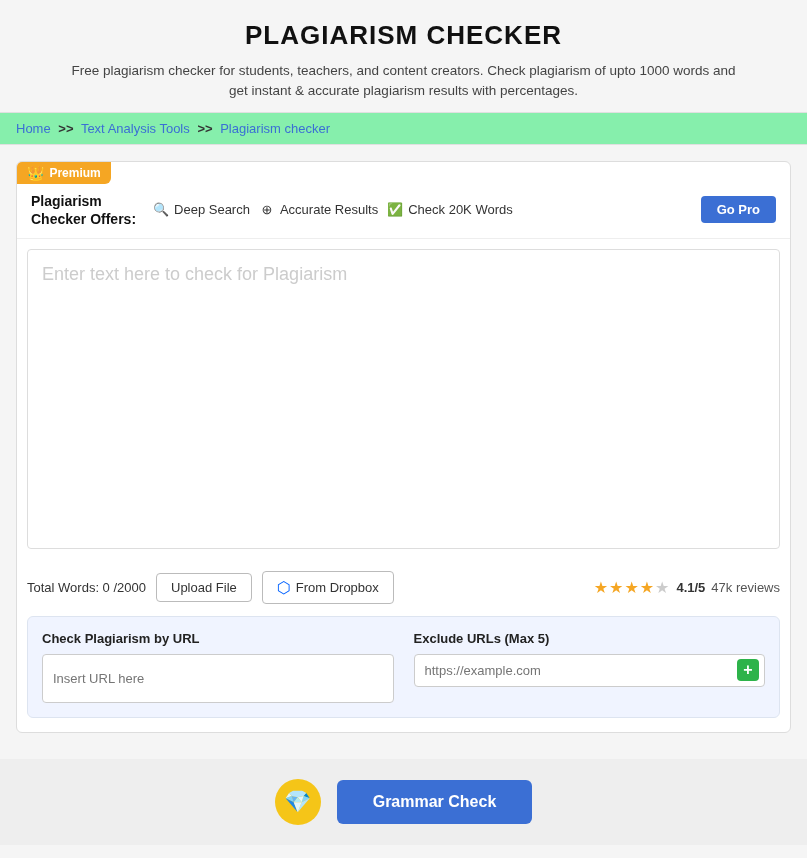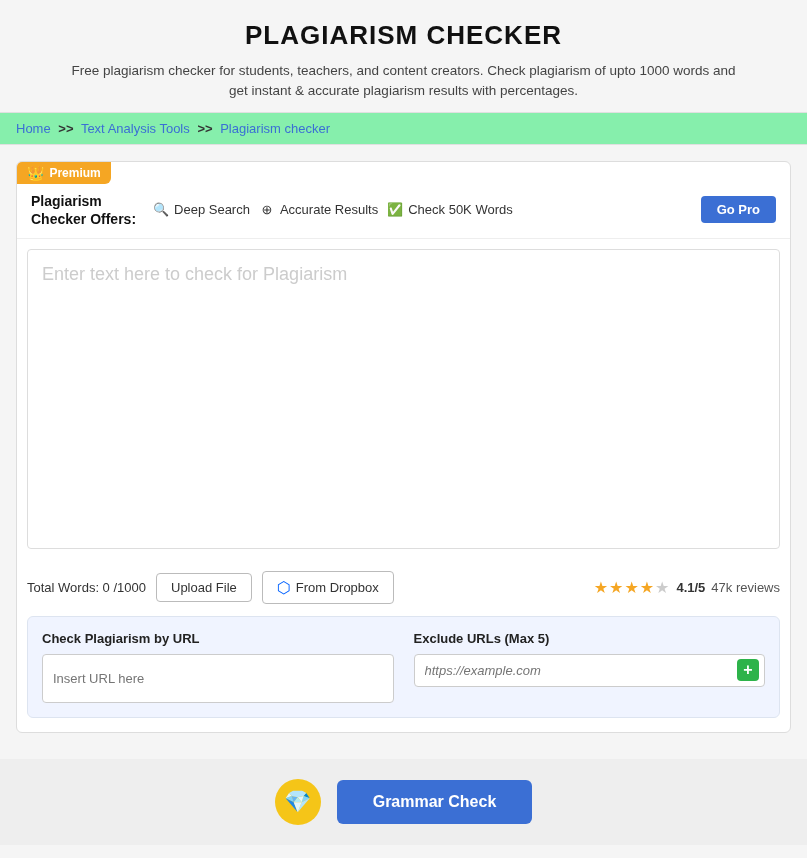--- a/index.html
+++ b/index.html
@@ -251,21 +251,20 @@
     }
 
     .exclude-url-input {
       width: 100%;
       padding: 8px 36px 8px 10px;
       border: 1px solid #ccc;
       border-radius: 4px;
       font-size: 13px;
       color: #999;
       outline: none;
-      font-style: italic;
     }
 
     .add-url-btn {
       position: absolute;
       right: 6px;
       top: 50%;
       transform: translateY(-50%);
       background: #2db34a;
       border: none;
       color: #fff;
@@ -363,34 +362,34 @@
         <span>Deep Search</span>
       </div>
 
       <div class="offer-item">
         <span class="offer-icon">⊕</span>
         <span>Accurate Results</span>
       </div>
 
       <div class="offer-item">
         <span class="offer-icon">✅</span>
-        <span>Check 50K Words</span>
+        <span>Check 20K Words</span>
       </div>
 
       <button class="go-pro-btn">Go Pro</button>
     </div>
 
     
     <div class="text-area-wrapper">
       <textarea class="plagiarism-textarea" placeholder="Enter text here to check for Plagiarism" style=""></textarea>
     </div>
 
     
     <div class="word-count-bar">
-      <span class="word-count-text">Total Words: 0 /1000</span>
+      <span class="word-count-text">Total Words: 0 /2000</span>
       <button class="upload-btn">Upload File</button>
       <button class="dropbox-btn">
         <span class="dropbox-icon">⬡</span>
         <span>From Dropbox</span>
       </button>
       <div class="rating-section">
         <span class="stars">★★★★<span style="color:#ccc;">★</span></span>
         <span class="rating-score">4.1/5</span>
         <span class="rating-reviews">47k reviews</span>
       </div>

